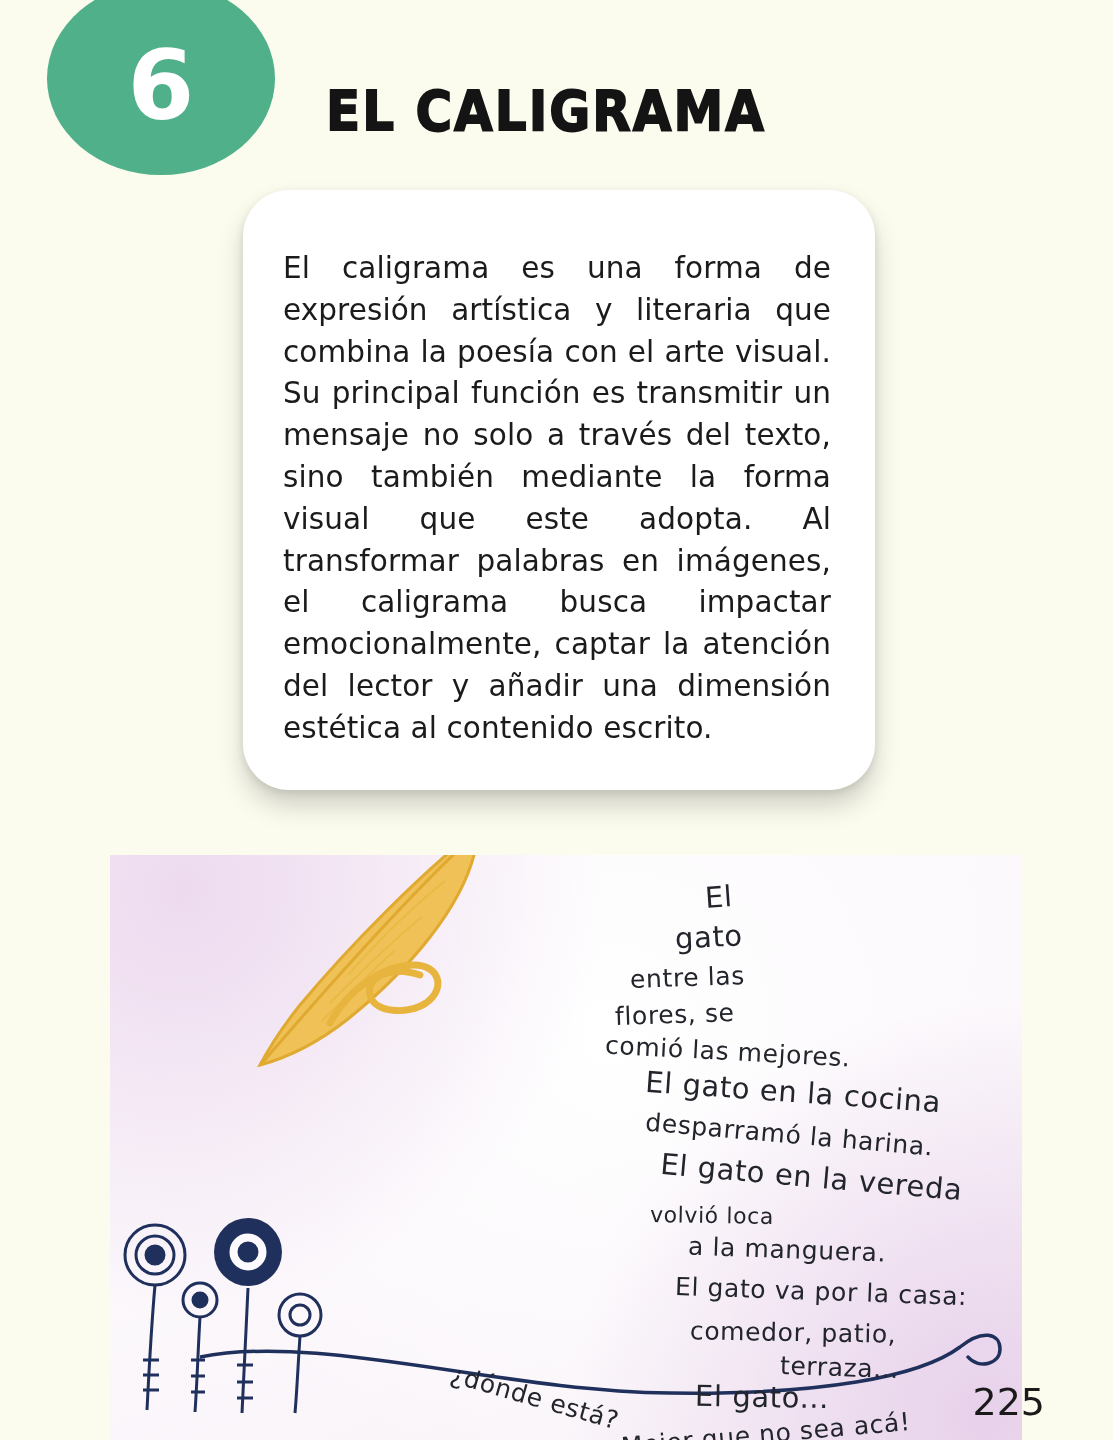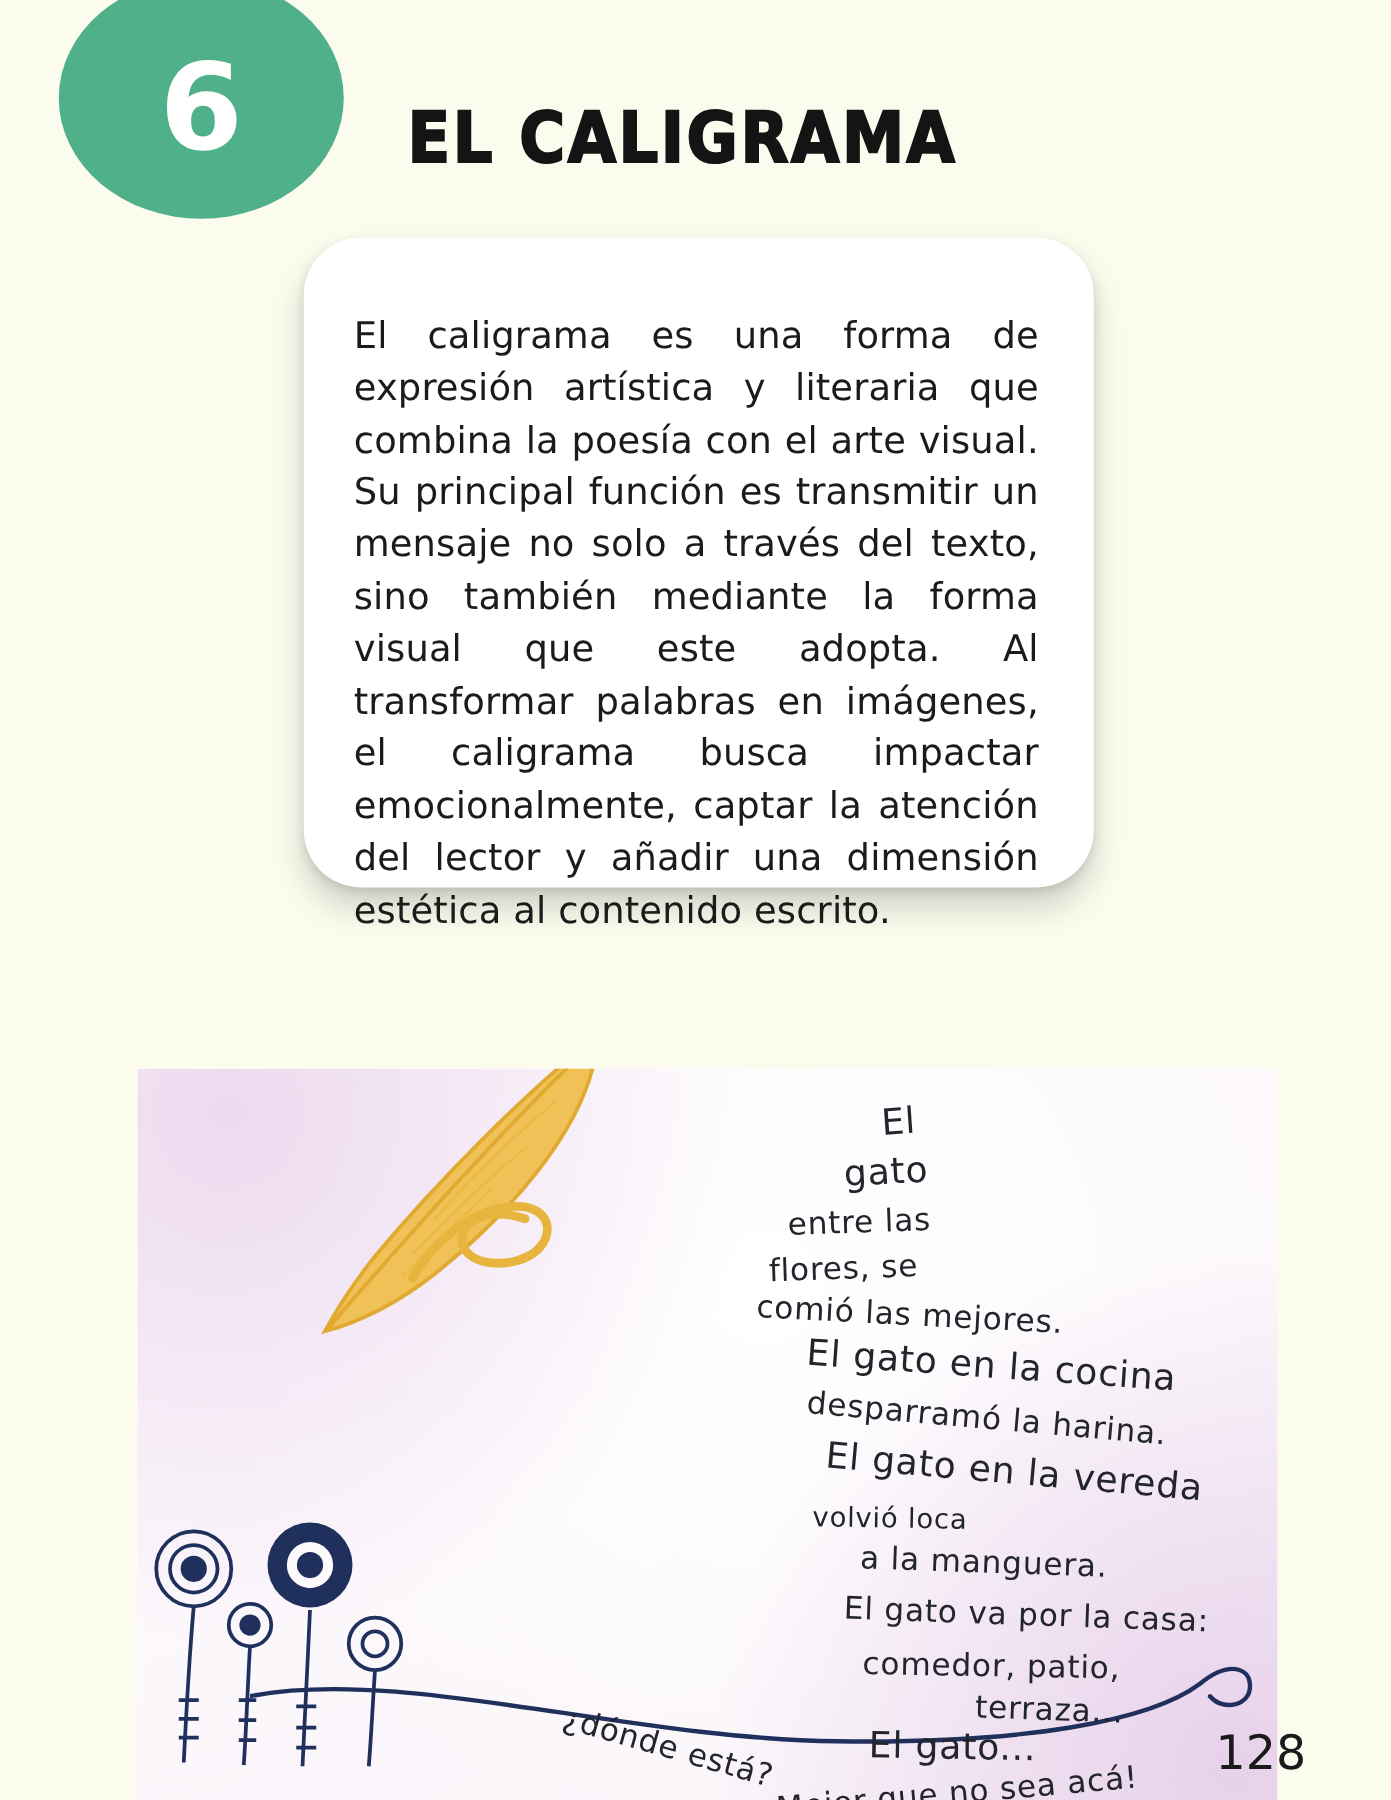--- a/index.html
+++ b/index.html
@@ -50,21 +50,21 @@
     transform: scaleY(1.12);
     transform-origin: left top;
   }
 
   
   .definition-card {
     position: absolute;
     left: 243px;
     top: 190px;
     width: 632px;
-    height: 520px;
+    height: 600px;
     background: #ffffff;
     border-radius: 46px;
     box-shadow: 0 16px 26px rgba(0,0,0,0.17), 0 3px 8px rgba(0,0,0,0.10);
     box-sizing: border-box;
     padding: 58px 44px 40px 40px;
   }
   .definition-text {
     font-family: "DejaVu Sans", sans-serif;
     font-size: 29.5px;
     line-height: 41.8px;
@@ -190,13 +190,13 @@
     <div class="cg-line" style="left:248px; top:360px;transform:rotate(2deg);">a la manguera.</div>
     <div class="cg-line" style="left:235px; top:402px;transform:rotate(2deg);">El gato va por la casa:</div>
     <div class="cg-line" style="left:250px; top:443px;transform:rotate(1deg);">comedor, patio,</div>
     <div class="cg-line" style="left:340px; top:478px;transform:rotate(2deg);">terraza...</div>
     <div class="cg-line cg-big" style="left:255px; top:505px;transform:rotate(1deg);">El gato...</div>
     <div class="cg-line" style="left:8px;   top:508px;transform:rotate(16deg);">¿dónde está?</div>
     <div class="cg-line" style="left:170px; top:545px;transform:rotate(-5deg);">¡Mejor que no sea acá!</div>
   </div>
 </div>
 
-<div class="page-folio">128</div>
+<div class="page-folio">225</div>
 
 </body></html>

